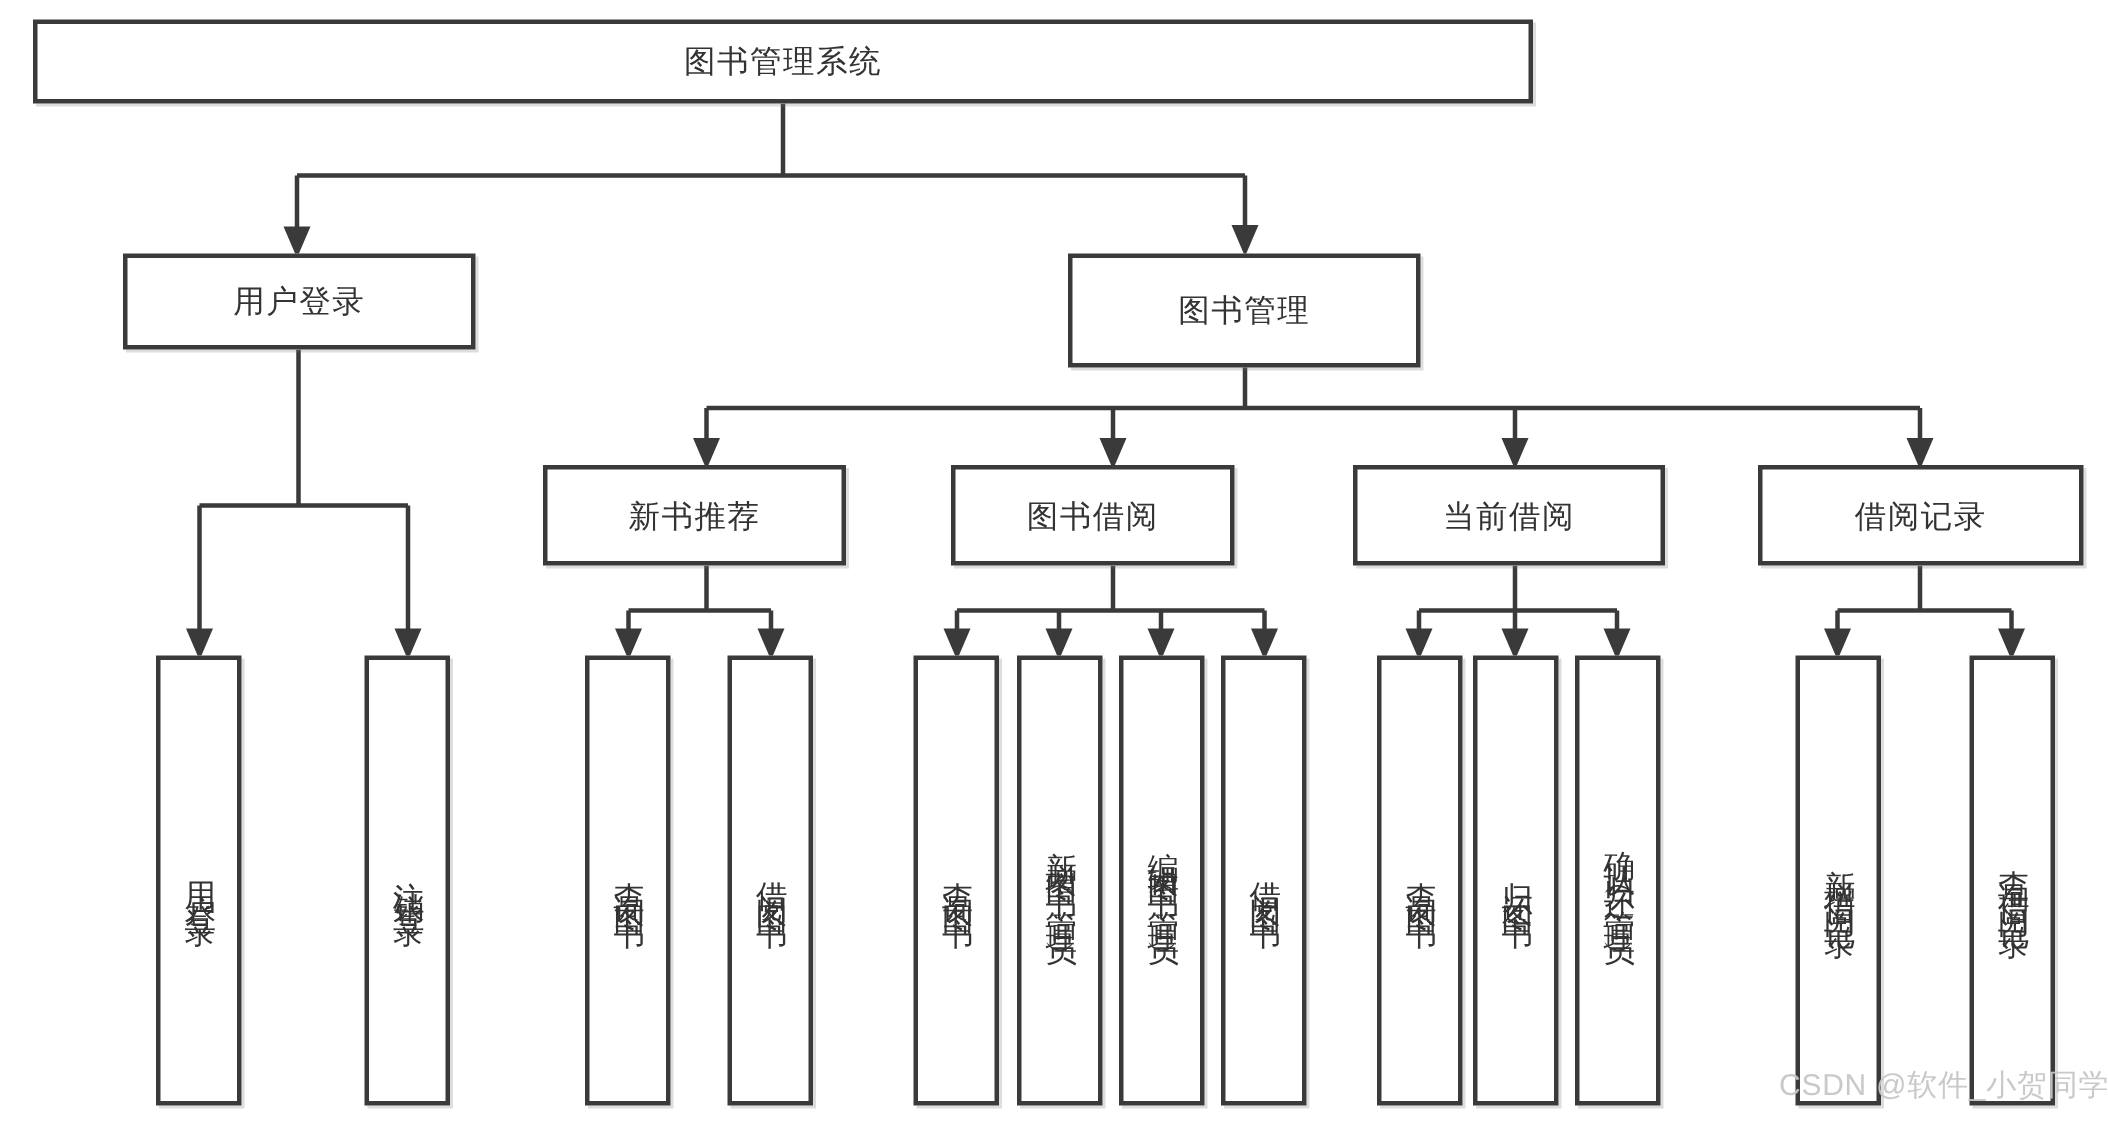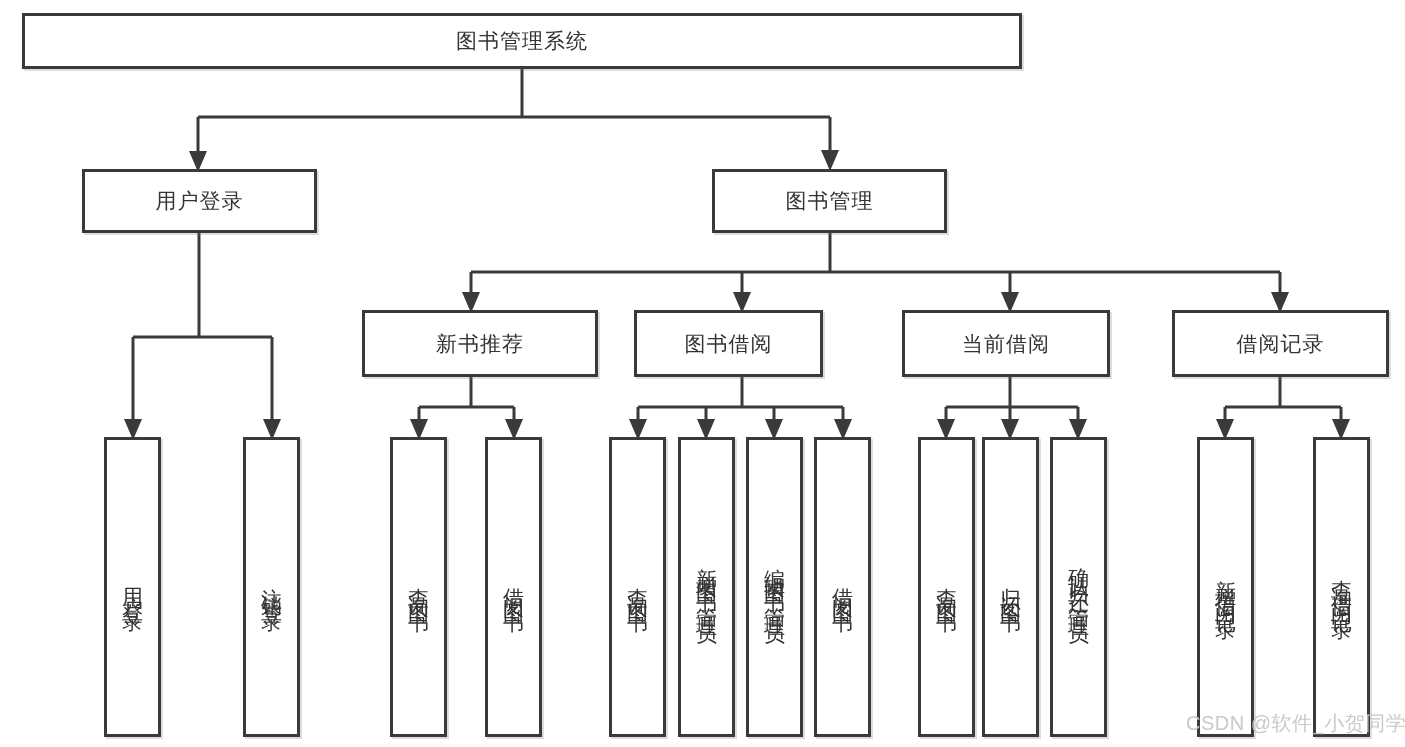--- a/index.html
+++ b/index.html
@@ -31,24 +31,24 @@
     writing-mode:vertical-rl;
     text-orientation:mixed;
     white-space:nowrap;
     letter-spacing:8px;
     font-size:21px;
   }
   
   .n-root{left:22px;top:13px;width:1000px;height:56px;}
   
   .n-l2a{left:82px;top:169px;width:235px;height:64px;}
-  .n-l2b{left:712px;top:169px;width:235px;height:64px;justify-content:center;}
+  .n-l2b{left:712px;top:169px;width:235px;height:76px;justify-content:center;}
   
   .n-l3{top:310px;height:67px;}
-  .n-l3a{left:362px;width:236px;}
+  .n-l3a{left:362px;width:202px;}
   .n-l3b{left:634px;width:189px;}
   .n-l3c{left:902px;width:208px;}
   .n-l3d{left:1172px;width:217px;}
   
   .n-a1{left:104px;} .n-a2{left:243px;}
   .n-b1{left:390px;} .n-b2{left:485px;}
   .n-c1{left:609px;} .n-c2{left:678px;} .n-c3{left:746px;} .n-c4{left:814px;}
   .n-d1{left:918px;} .n-d2{left:982px;} .n-d3{left:1050px;}
   .n-e1{left:1197px;} .n-e2{left:1313px;}
   #watermark{

